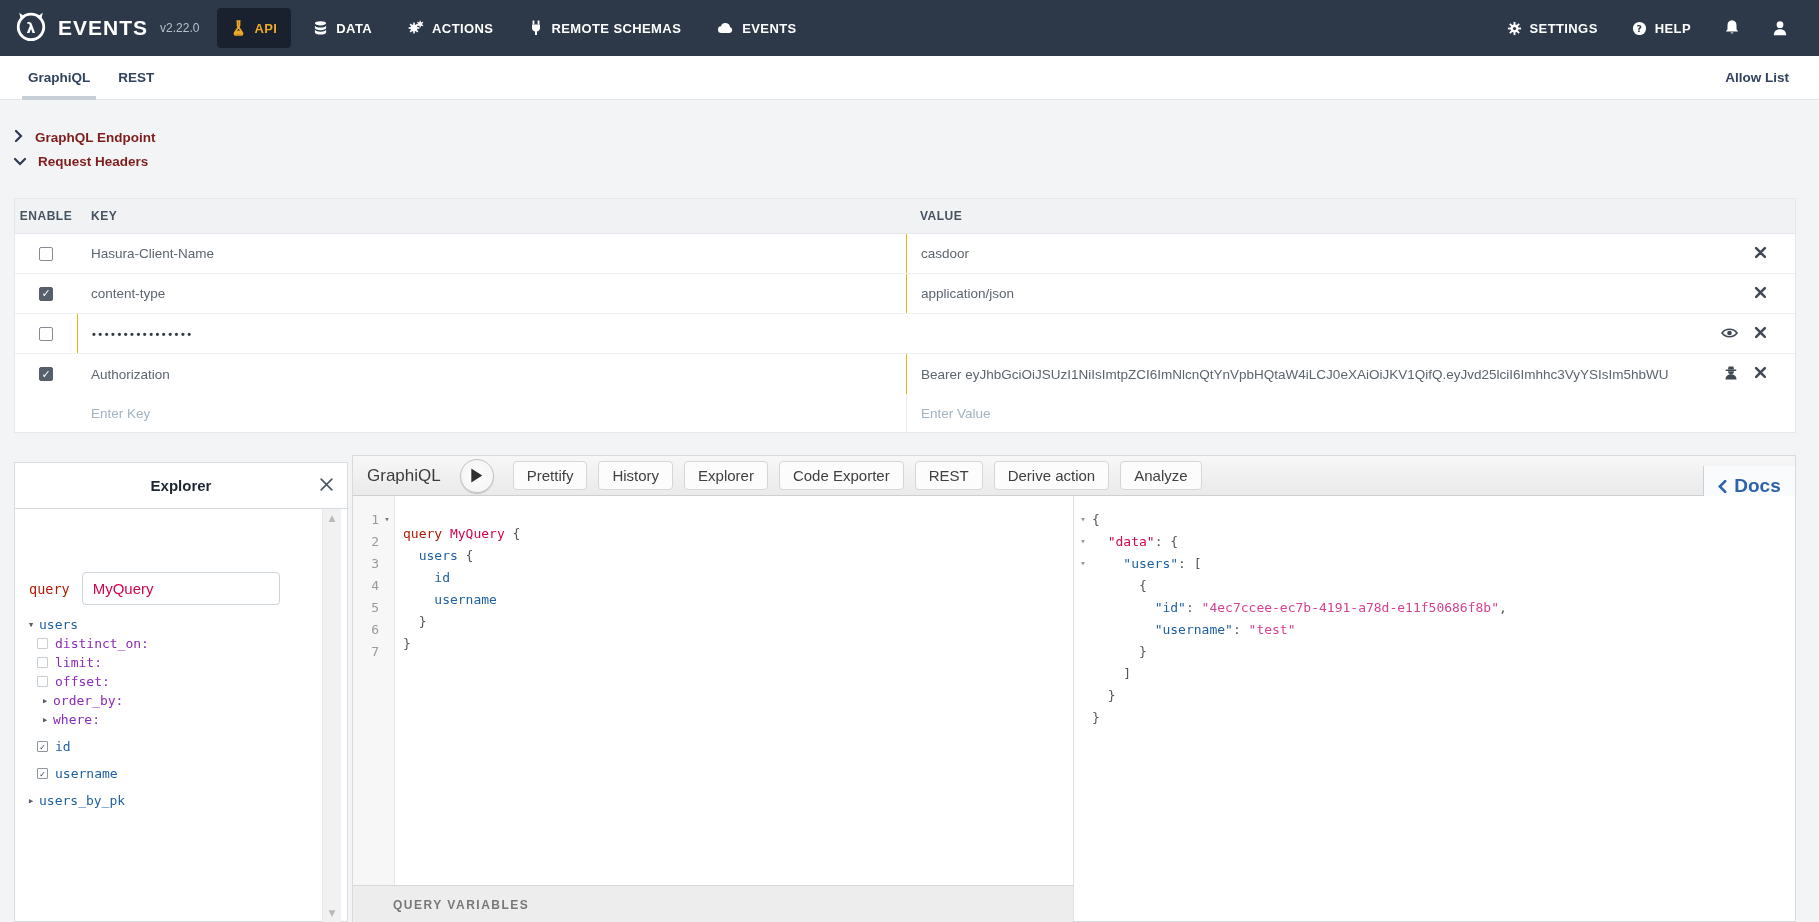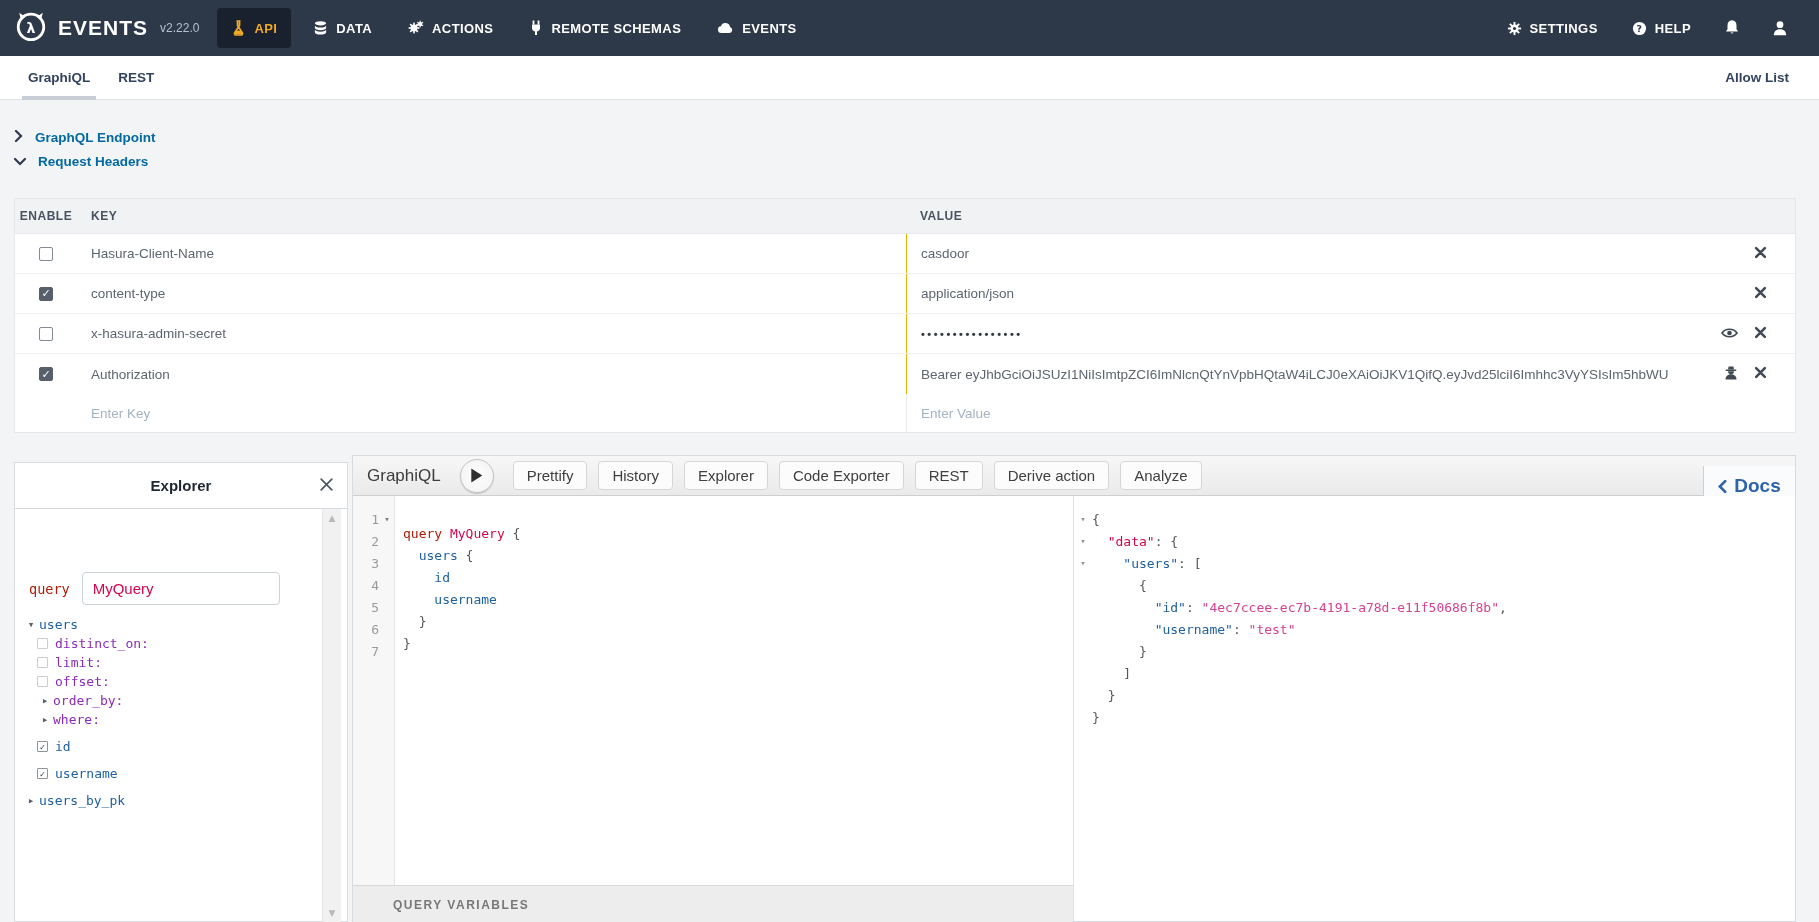--- a/index.html
+++ b/index.html
@@ -24,21 +24,21 @@
   .icon-btn{ display:flex; align-items:center; cursor:pointer; }
   
   .tabbar{ position:absolute; left:0; top:56px; width:1819px; height:44px; background:#fff;
     border-bottom:1px solid #e0e4e8; display:flex; align-items:center; padding:0 14px; }
   .tab{ position:relative; height:44px; display:flex; align-items:center; padding:0 14px;
     font-size:13.5px; font-weight:bold; color:#32435e; cursor:pointer; }
   .tab.active::after{ content:""; position:absolute; left:8px; right:8px; bottom:0; height:4px; background:#c7ced6; }
   .allow-list{ margin-left:auto; font-size:13.5px; font-weight:bold; color:#32435e; cursor:pointer; padding-right:16px;}
   
   .collapse-row{ position:absolute; left:14px; height:22px; display:flex; align-items:center; gap:12px;
-    font-size:13.5px; font-weight:bold; color:#0369a1; cursor:pointer; }
+    font-size:13.5px; font-weight:bold; color:#7f1d1d; cursor:pointer; }
   #endpointRow{ top:126px; } #headersRow{ top:150px; }
   
   .htable{ position:absolute; left:14px; top:198px; width:1782px; background:#fff; border:1px solid #e4e8ec; }
   .ht-head{ display:flex; height:35px; background:#f0f2f4; border-bottom:1px solid #e4e8ec;
     font-size:12px; font-weight:bold; color:#475360; letter-spacing:.5px; align-items:center;justify-content:center; }
   .ht-row{ display:flex; height:40px; align-items:center; border-bottom:1px solid #eef1f4; background:#fff; }
   .ht-row:last-child{ border-bottom:none; }
   .c-enable{ width:62px; display:flex; justify-content:center; }
   .c-key{ width:829px; padding-left:14px; font-size:13.5px; color:#5c6570; }
   .c-value{ flex:1; padding-left:14px; font-size:13.5px; color:#5c6570; border-left:1px solid #eab308;
@@ -302,21 +302,20 @@
               <span><svg width="13" height="13" viewBox="0 0 12 12">
                   <path d="M2 2 L10 10 M10 2 L2 10" stroke="#3f4853" stroke-width="2.3" stroke-linecap="round"></path>
                 </svg></span>
             </span>
           </span>
         </div>
         <div class="ht-row">
           <span class="c-enable">
             <span class="cb "></span>
           </span>
-          <span class="c-key">x-hasura-admin-secret</span>
           <span class="c-value">
             <span class="masked">••••••••••••••••</span>
           </span>
           <span class="c-actions">
             <span class="act">
               <span><svg width="17" height="12" viewBox="0 0 17 12">
                   <path d="M1 6 C4.5 1 12.5 1 16 6 C12.5 11 4.5 11 1 6 Z" fill="none" stroke="#3f4853" stroke-width="1.6"></path>
                   <circle cx="8.5" cy="6" r="2.3" fill="#3f4853"></circle>
                 </svg></span>
             </span>

